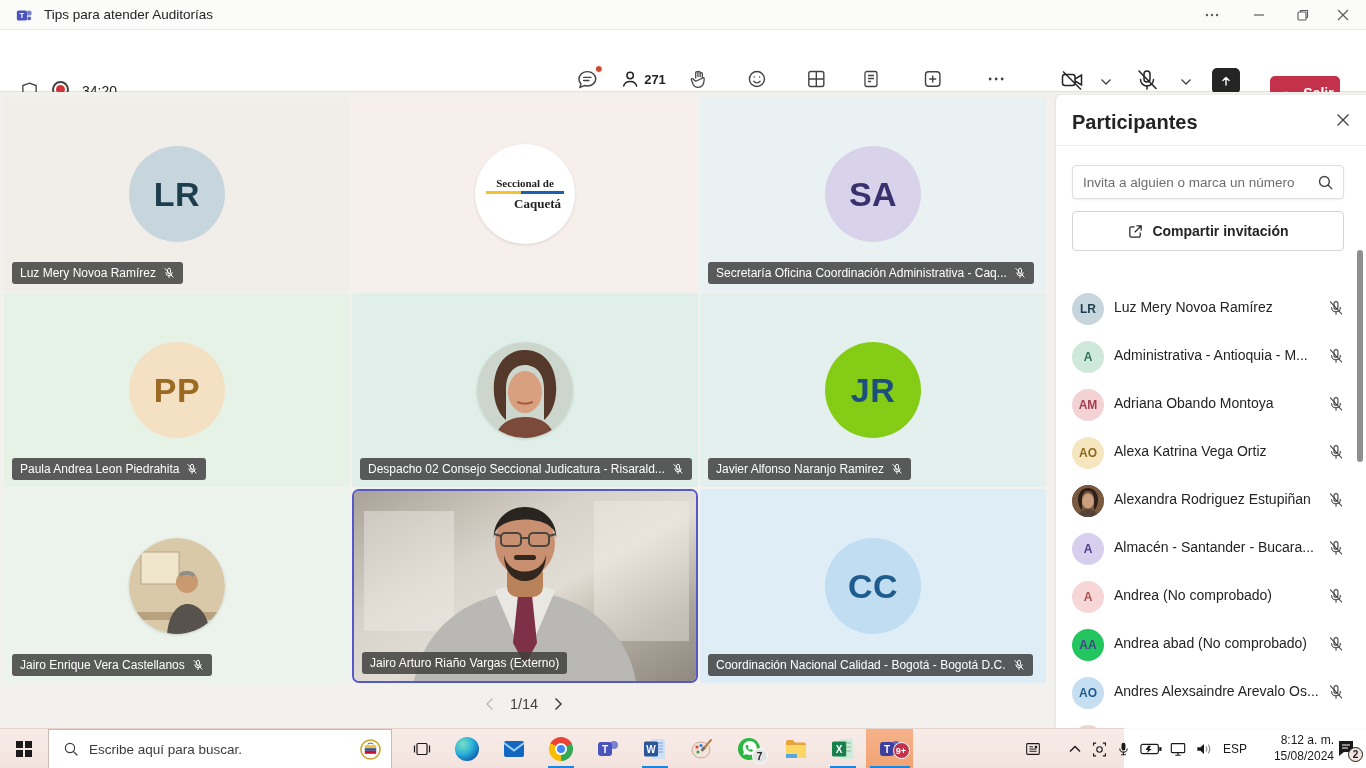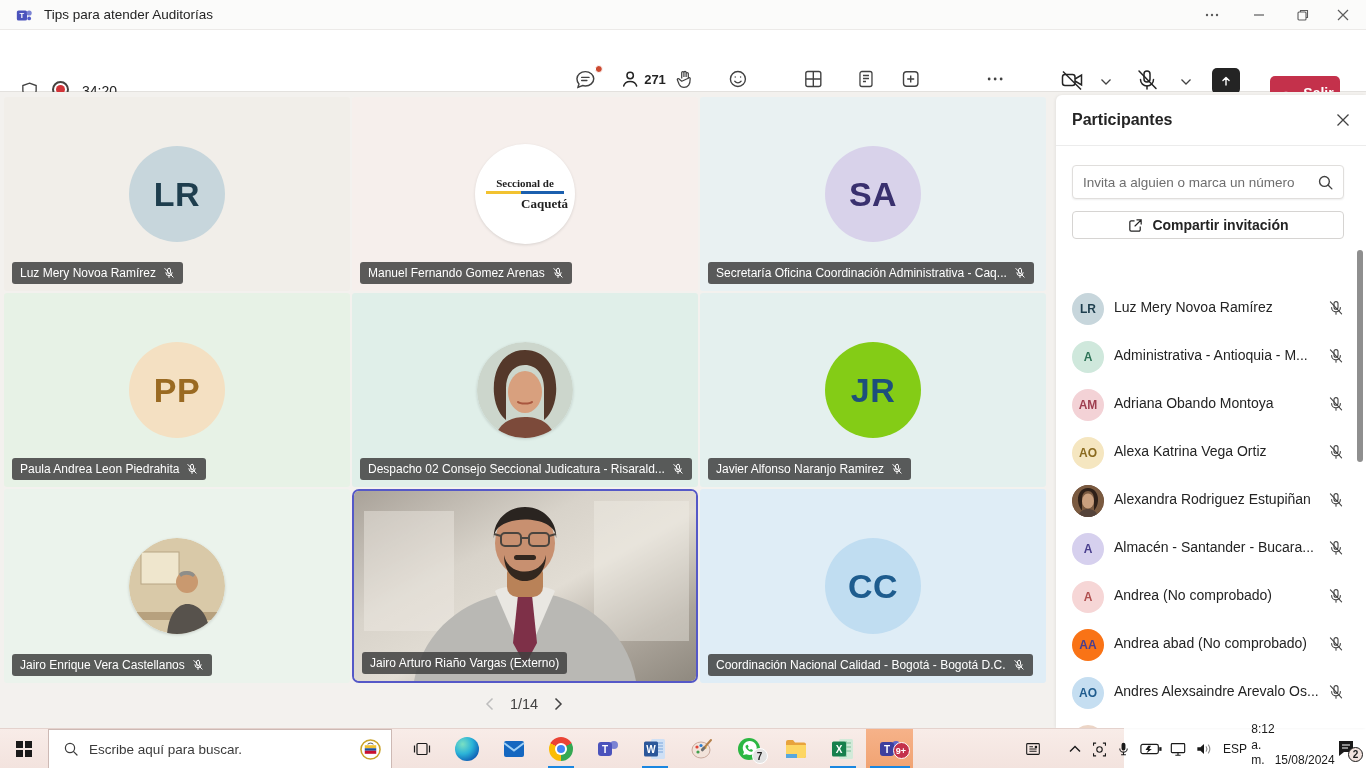--- a/index.html
+++ b/index.html
@@ -12,21 +12,21 @@
   #win-title{position:absolute;left:44px;top:7px;font-size:13.5px;color:#242424}
   .winctl{position:absolute;top:0;width:46px;height:30px;display:flex;align-items:center;justify-content:center;color:#5c5c5c}
 
   
   #toolbar{position:absolute;left:0;top:30px;width:1366px;height:62px;background:#fff;border-bottom:1px solid #e3e1de}
   #shield{position:absolute;left:20px;top:51px}
   #rec-ring{position:absolute;left:52px;top:51px;width:17px;height:17px;border:2px solid #45423f;border-radius:50%;display:flex;align-items:center;justify-content:center}
   #rec-dot{width:9px;height:9px;border-radius:50%;background:#d13438}
   #timer{position:absolute;left:82px;top:53px;font-size:14px;color:#242424}
   .tab{position:absolute;top:38px;transform:translateX(-50%);text-align:center;cursor:pointer}
-  .tab .ticon{height:22px;display:flex;align-items:center;justify-content:space-between;position:relative}
+  .tab .ticon{height:22px;display:flex;align-items:center;justify-content:center;position:relative}
   .tab .tlabel{font-size:11.5px;color:#424242;margin-top:3px;white-space:nowrap}
   .tab.active .tlabel{color:#424242}
   .tab .underline{position:absolute;left:50%;transform:translateX(-50%);bottom:-9px;width:54px;height:3px;border-radius:2px;background:#5b5fc7}
   .reddot{position:absolute;right:-4px;top:-3px;width:8px;height:8px;border-radius:50%;background:#cc4a31;border:1.5px solid #fff}
   .pcount{font-size:13px;font-weight:bold;color:#242424;margin-left:4px}
   .devgroup{position:absolute;top:38px;text-align:center}
   .devgroup .ticon{height:24px;display:flex;justify-content:center}
   .devgroup .tlabel{font-size:11.5px;color:#424242;margin-top:2px}
   .chev{position:absolute;top:48px}
   #share-box{position:absolute;left:1212px;top:38px;width:28px;height:26px;background:#242424;border-radius:5px;display:flex;align-items:center;justify-content:center}
@@ -36,35 +36,35 @@
 
   
   #stage{position:absolute;left:0;top:92px;width:1366px;height:636px;background:#f3f1ee}
   .tile{position:absolute;width:346px;height:194px;border-radius:3px;overflow:hidden}
   .tile .avatar{position:absolute;left:50%;top:50%;transform:translate(-50%,-50%);width:96px;height:96px;border-radius:50%;display:flex;align-items:center;justify-content:center;font-size:34px;font-weight:bold;letter-spacing:.5px}
   .chip{position:absolute;left:8px;bottom:7px;height:22px;background:rgba(63,63,63,.85);border-radius:3px;display:flex;align-items:center;gap:7px;padding:0 8px;color:#fff;font-size:12px;white-space:nowrap}
   #tile-7{border:2.5px solid #5558c7;border-radius:7px}
   .logo-circle{position:absolute;left:50%;top:50%;transform:translate(-50%,-50%);width:100px;height:100px;border-radius:50%;background:#fff;box-shadow:0 1px 3px rgba(0,0,0,.12);display:flex;flex-direction:column;align-items:center;justify-content:center;font-family:"Liberation Serif",serif}
   .logo-l1{font-size:11px;font-weight:bold;color:#1f1f1f;white-space:nowrap}
   .logo-bar{width:78px;height:3px;margin:2px 0;background:linear-gradient(90deg,#f2c230 0 45%,#1b5fae 45% 100%)}
-  .logo-l2{font-size:13px;font-weight:bold;color:#1f1f1f;align-self:flex-end;margin-right:7px}
+  .logo-l2{font-size:13px;font-weight:bold;color:#1f1f1f;align-self:flex-end;margin-right:14px}
   .photo-circ{position:absolute;left:50%;top:50%;transform:translate(-50%,-50%);width:96px;height:96px;border-radius:50%;overflow:hidden;box-shadow:0 1px 3px rgba(0,0,0,.15)}
   #pagination{position:absolute;left:454px;top:604px;width:140px;display:flex;align-items:center;justify-content:center;gap:16px}
   #page-num{font-size:14.5px;color:#424242}
 
   
   #panel{position:absolute;left:1056px;top:95px;width:310px;height:633px;background:#fff;border-radius:6px 0 0 0;box-shadow:-1px 0 3px rgba(0,0,0,.06);overflow:hidden}
-  #panel-title{position:absolute;left:16px;top:16px;font-size:16px;font-weight:bold;color:#242424}
+  #panel-title{position:absolute;left:16px;top:16px;font-size:20px;font-weight:bold;color:#242424}
   #panel-close{position:absolute;right:16px;top:18px;cursor:pointer}
   #panel-divider{position:absolute;left:0;top:50px;width:310px;height:1px;background:#ececec}
   #invite-search{position:absolute;left:16px;top:70px;width:272px;height:34px;background:#fff;border:1px solid #e0dedc;border-radius:4px;box-shadow:0 1px 2px rgba(0,0,0,.07)}
   #invite-search input{position:absolute;left:10px;top:0;width:225px;height:32px;border:0;outline:none;font-size:13.5px;color:#424242;font-family:"Liberation Sans",sans-serif;background:transparent}
   #invite-search input::placeholder{color:#6e6e6e}
   #invite-search .sico{position:absolute;right:9px;top:8px}
-  #share-invite{position:absolute;left:16px;top:116px;width:272px;height:28px;background:#fff;border:1px solid #d6d4d2;border-radius:4px;display:flex;align-items:center;justify-content:center;gap:8px;cursor:pointer}
+  #share-invite{position:absolute;left:16px;top:116px;width:272px;height:40px;background:#fff;border:1px solid #d6d4d2;border-radius:4px;display:flex;align-items:center;justify-content:center;gap:8px;cursor:pointer}
   #share-invite span{font-size:14px;font-weight:bold;color:#242424}
   #section-row{position:absolute;left:16px;top:162px;width:276px;height:28px}
   #section-tri{position:absolute;left:0;top:10px;width:0;height:0;border-left:4.5px solid transparent;border-right:4.5px solid transparent;border-top:6px solid #424242}
   #section-label{position:absolute;left:16px;top:6px;font-size:13px;color:#424242}
   #mute-all{position:absolute;right:4px;top:0;height:28px;padding:0 10px;background:#fff;border:1px solid #d6d4d2;border-radius:4px;font-size:13px;color:#242424;display:flex;align-items:center;cursor:pointer}
   #plist{position:absolute;left:0;top:190px;width:310px}
   .prow{position:absolute;left:0;width:310px;height:48px}
   .pav{position:absolute;left:16px;top:8px;width:32px;height:32px;border-radius:50%;display:flex;align-items:center;justify-content:center;font-size:12px;font-weight:bold}
   .pname{position:absolute;left:58px;top:14px;font-size:14px;color:#242424;white-space:nowrap;max-width:210px;overflow:hidden}
   .pmic{position:absolute;right:22px;top:15px;color:#424242}
@@ -80,21 +80,21 @@
   #tb-search input{border:0;outline:none;width:250px;font-size:13.5px;color:#3b3b3b;font-family:"Liberation Sans",sans-serif}
   #tb-search input::placeholder{color:#3b3b3b}
   #emblem{position:absolute;right:10px;top:9px}
   .tbtn{position:absolute;top:0;width:47px;height:40px;display:flex;align-items:center;justify-content:center}
   .runbar{position:absolute;bottom:0;left:50%;transform:translateX(-50%);width:26px;height:3px;background:#1a86e0}
   .appic{width:24px;height:24px;position:relative}
   .badge{position:absolute;border-radius:50%;font-weight:bold;display:flex;align-items:center;justify-content:center}
   #teams-cell{background:linear-gradient(#f6b289,#f1a372)}
   .tray-ic{position:absolute;top:0;height:40px;display:flex;align-items:center;justify-content:center;color:#1a1a1a}
   #lang{font-size:12px;color:#1a1a1a}
-  #clock{position:absolute;left:1252px;top:0;width:82px;height:40px;display:flex;flex-direction:row;align-items:flex-end;justify-content:center;font-size:12px;color:#1a1a1a;line-height:1.3}
+  #clock{position:absolute;left:1252px;top:0;width:82px;height:40px;display:flex;flex-direction:column;align-items:flex-end;justify-content:center;font-size:12px;color:#1a1a1a;line-height:1.3}
   #notif{position:absolute;left:1340px;top:8px}
 </style>
 </head>
 <body>
 
 <div id="titlebar">
   <svg id="teams-logo" viewBox="0 0 20 20">
       <rect x="1" y="4" width="12" height="12" rx="2" fill="#4b53bc"></rect>
       <circle cx="15.5" cy="7" r="3" fill="#7b83d3"></circle>
       <circle cx="15.5" cy="13.5" r="2.2" fill="#5059c9"></circle>
@@ -281,30 +281,20 @@
         </svg>
       </div>
   </div>
 
   <div class="tile" style="left: 352px; top: 5px; background: rgb(246, 239, 236);">
     <div class="logo-circle">
       <div class="logo-l1">Seccional de</div>
       <div class="logo-bar"></div>
       <div class="logo-l2">Caquetá</div>
     </div>
-    <div class="chip">
-        <span>Manuel Fernando Gomez Arenas</span>
-        <svg width="12" height="12" viewBox="0 0 16 16">
-          <g fill="none" stroke="#fff" stroke-width="1.3" stroke-linecap="round">
-            <rect x="6" y="1.8" width="4" height="7.4" rx="2"></rect>
-            <path d="M3.8 7.5a4.2 4.2 0 0 0 8.4 0M8 11.7v2.3"></path>
-            <path d="M2.5 2l11 11.5"></path>
-          </g>
-        </svg>
-      </div>
   </div>
 
   <div class="tile" style="left: 4px; top: 201px; background: rgb(231, 242, 230);">
     <div class="avatar" style="background: rgb(244, 224, 194); color: rgb(154, 106, 34);">PP</div>
     <div class="chip">
         <span>Paula Andrea Leon Piedrahita</span>
         <svg width="12" height="12" viewBox="0 0 16 16">
           <g fill="none" stroke="#fff" stroke-width="1.3" stroke-linecap="round">
             <rect x="6" y="1.8" width="4" height="7.4" rx="2"></rect>
             <path d="M3.8 7.5a4.2 4.2 0 0 0 8.4 0M8 11.7v2.3"></path>
@@ -578,21 +568,21 @@
             <g fill="none" stroke="#424242" stroke-width="1.1" stroke-linecap="round">
               <rect x="6" y="1.6" width="4" height="7.6" rx="2"></rect>
               <path d="M3.6 7.5a4.4 4.4 0 0 0 8.8 0M8 11.9v2.4"></path>
               <path d="M2.4 1.8l11.2 12"></path>
             </g>
           </svg>
         </span>
     </div>
 
     <div class="prow" style="top:336px">
-      <div class="pav" style="background: #f97316; color: rgb(74, 63, 142);">AA</div>
+      <div class="pav" style="background: #22c55e; color: rgb(74, 63, 142);">AA</div>
       <div class="pname">Andrea abad (No comprobado)</div>
       <span class="pmic">
           <svg width="16" height="16" viewBox="0 0 16 16">
             <g fill="none" stroke="#424242" stroke-width="1.1" stroke-linecap="round">
               <rect x="6" y="1.6" width="4" height="7.6" rx="2"></rect>
               <path d="M3.6 7.5a4.4 4.4 0 0 0 8.8 0M8 11.9v2.4"></path>
               <path d="M2.4 1.8l11.2 12"></path>
             </g>
           </svg>
         </span>

